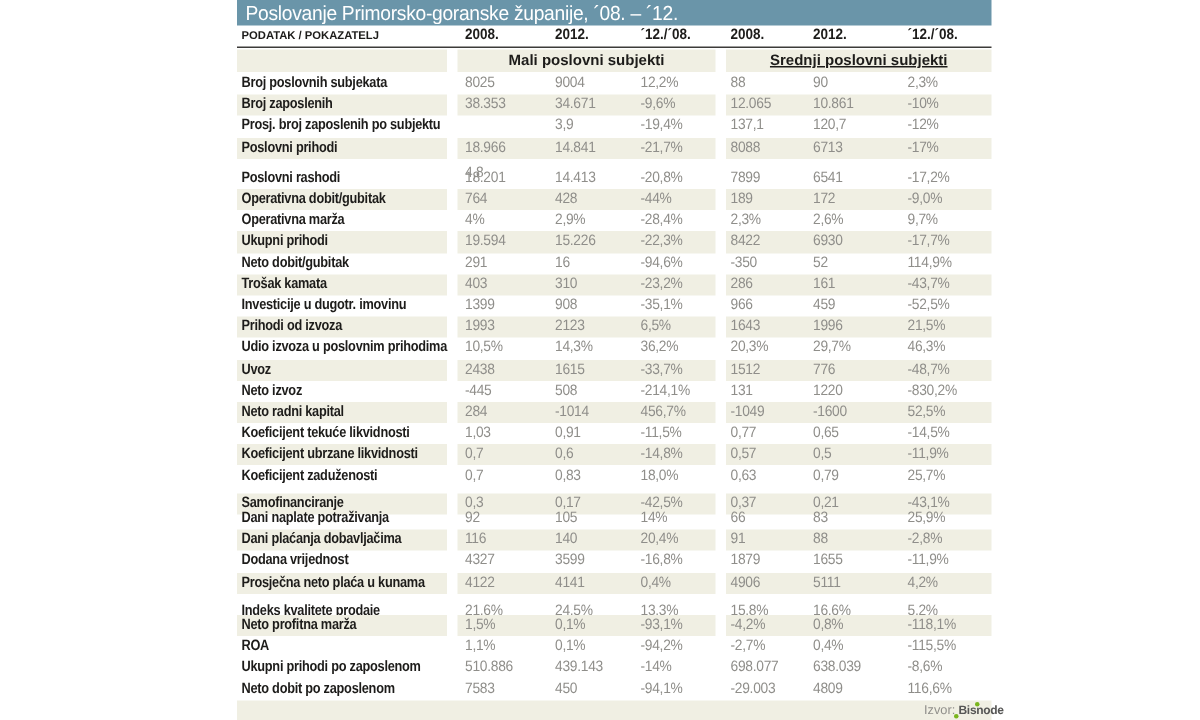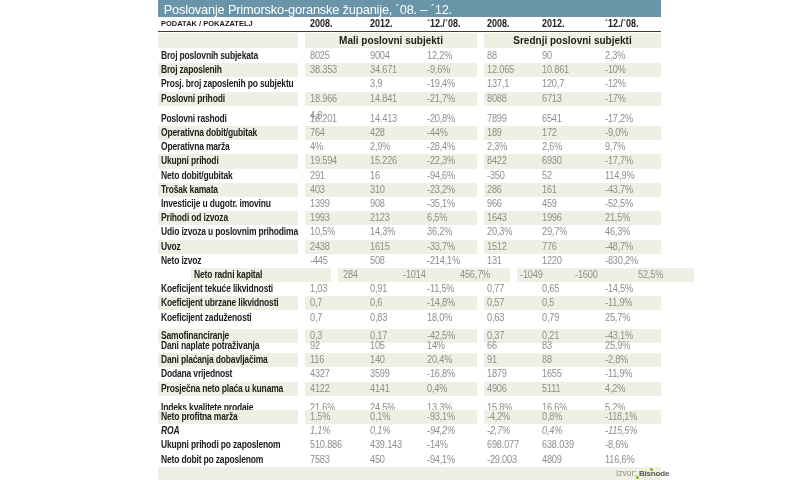--- a/index.html
+++ b/index.html
@@ -19,21 +19,21 @@
     transform:scaleX(0.9);transform-origin:left center;white-space:nowrap;}
 
   
   #grouphead{position:absolute;left:0;top:33px;width:503px;height:15px;padding-left:24px;}
   .seg{position:absolute;top:0;bottom:0;background:#f0efe3;}
   .s1{left:0;width:140px;}
   .s2{left:147px;width:172px;}
   .s3{left:326px;width:177px;}
   #grouphead .gt{position:absolute;top:0;font-size:10px;font-weight:bold;color:#1d1c1a;line-height:15px;text-align:center;}
   #grouphead .g1{left:147px;width:172px;}
-  #grouphead .g2{left:326px;width:177px;}
+  #grouphead .g2{left:326px;width:177px;text-decoration:underline;}
 
   
   #rows{position:absolute;left:0;top:0;width:503px;height:480px;}
   .row{position:absolute;left:0;width:503px;}
   .rlabel{position:absolute;left:3px;top:0;font-weight:bold;color:#1d1c1a;font-size:10px;white-space:nowrap;
     transform:scaleX(0.85);transform-origin:left center;letter-spacing:-0.2px;}
   .val{position:absolute;top:0;color:#8f8e8a;font-size:10px;white-space:nowrap;
     transform:scaleX(0.92);transform-origin:left center;letter-spacing:-0.2px;}
 
   
@@ -224,21 +224,21 @@
         </div>
         <div class="row" style="top: 253.8px; height: 14.2px;">
           <span class="rlabel" style="line-height: 14.2px;">Neto izvoz</span>
           <span class="val" style="left: 152px; line-height: 14.2px;">-445</span>
           <span class="val" style="left: 212px; line-height: 14.2px;">508</span>
           <span class="val" style="left: 269px; line-height: 14.2px;">-214,1%</span>
           <span class="val" style="left: 329px; line-height: 14.2px;">131</span>
           <span class="val" style="left: 384px; line-height: 14.2px;">1220</span>
           <span class="val" style="left: 447px; line-height: 14.2px;">-830,2%</span>
         </div>
-        <div class="row" style="top: 268px; height: 14.2px; margin-left: 33px;">
+        <div class="row" style="top: 268px; height: 14.2px;">
           <i class="seg s1"></i>
           <i class="seg s2"></i>
           <i class="seg s3"></i>
           <span class="rlabel" style="line-height: 14.2px;">Neto radni kapital</span>
           <span class="val" style="left: 152px; line-height: 14.2px;">284</span>
           <span class="val" style="left: 212px; line-height: 14.2px;">-1014</span>
           <span class="val" style="left: 269px; line-height: 14.2px;">456,7%</span>
           <span class="val" style="left: 329px; line-height: 14.2px;">-1049</span>
           <span class="val" style="left: 384px; line-height: 14.2px;">-1600</span>
           <span class="val" style="left: 447px; line-height: 14.2px;">52,5%</span>
@@ -341,21 +341,21 @@
           <i class="seg s2"></i>
           <i class="seg s3"></i>
           <span class="rlabel" style="line-height: 14.2px;">Neto profitna marža</span>
           <span class="val" style="left: 152px; line-height: 14.2px;">1,5%</span>
           <span class="val" style="left: 212px; line-height: 14.2px;">0,1%</span>
           <span class="val" style="left: 269px; line-height: 14.2px;">-93,1%</span>
           <span class="val" style="left: 329px; line-height: 14.2px;">-4,2%</span>
           <span class="val" style="left: 384px; line-height: 14.2px;">0,8%</span>
           <span class="val" style="left: 447px; line-height: 14.2px;">-118,1%</span>
         </div>
-        <div class="row" style="top: 424.2px; height: 14.2px; font-style: italic;">
+        <div class="row" style="top: 424.2px; height: 14.2px;">
           <span class="rlabel" style="line-height: 14.2px;">ROA</span>
           <span class="val" style="left: 152px; line-height: 14.2px;">1,1%</span>
           <span class="val" style="left: 212px; line-height: 14.2px;">0,1%</span>
           <span class="val" style="left: 269px; line-height: 14.2px;">-94,2%</span>
           <span class="val" style="left: 329px; line-height: 14.2px;">-2,7%</span>
           <span class="val" style="left: 384px; line-height: 14.2px;">0,4%</span>
           <span class="val" style="left: 447px; line-height: 14.2px;">-115,5%</span>
         </div>
         <div class="row" style="top: 438.4px; height: 14.2px;">
           <span class="rlabel" style="line-height: 14.2px;">Ukupni prihodi po zaposlenom</span>

